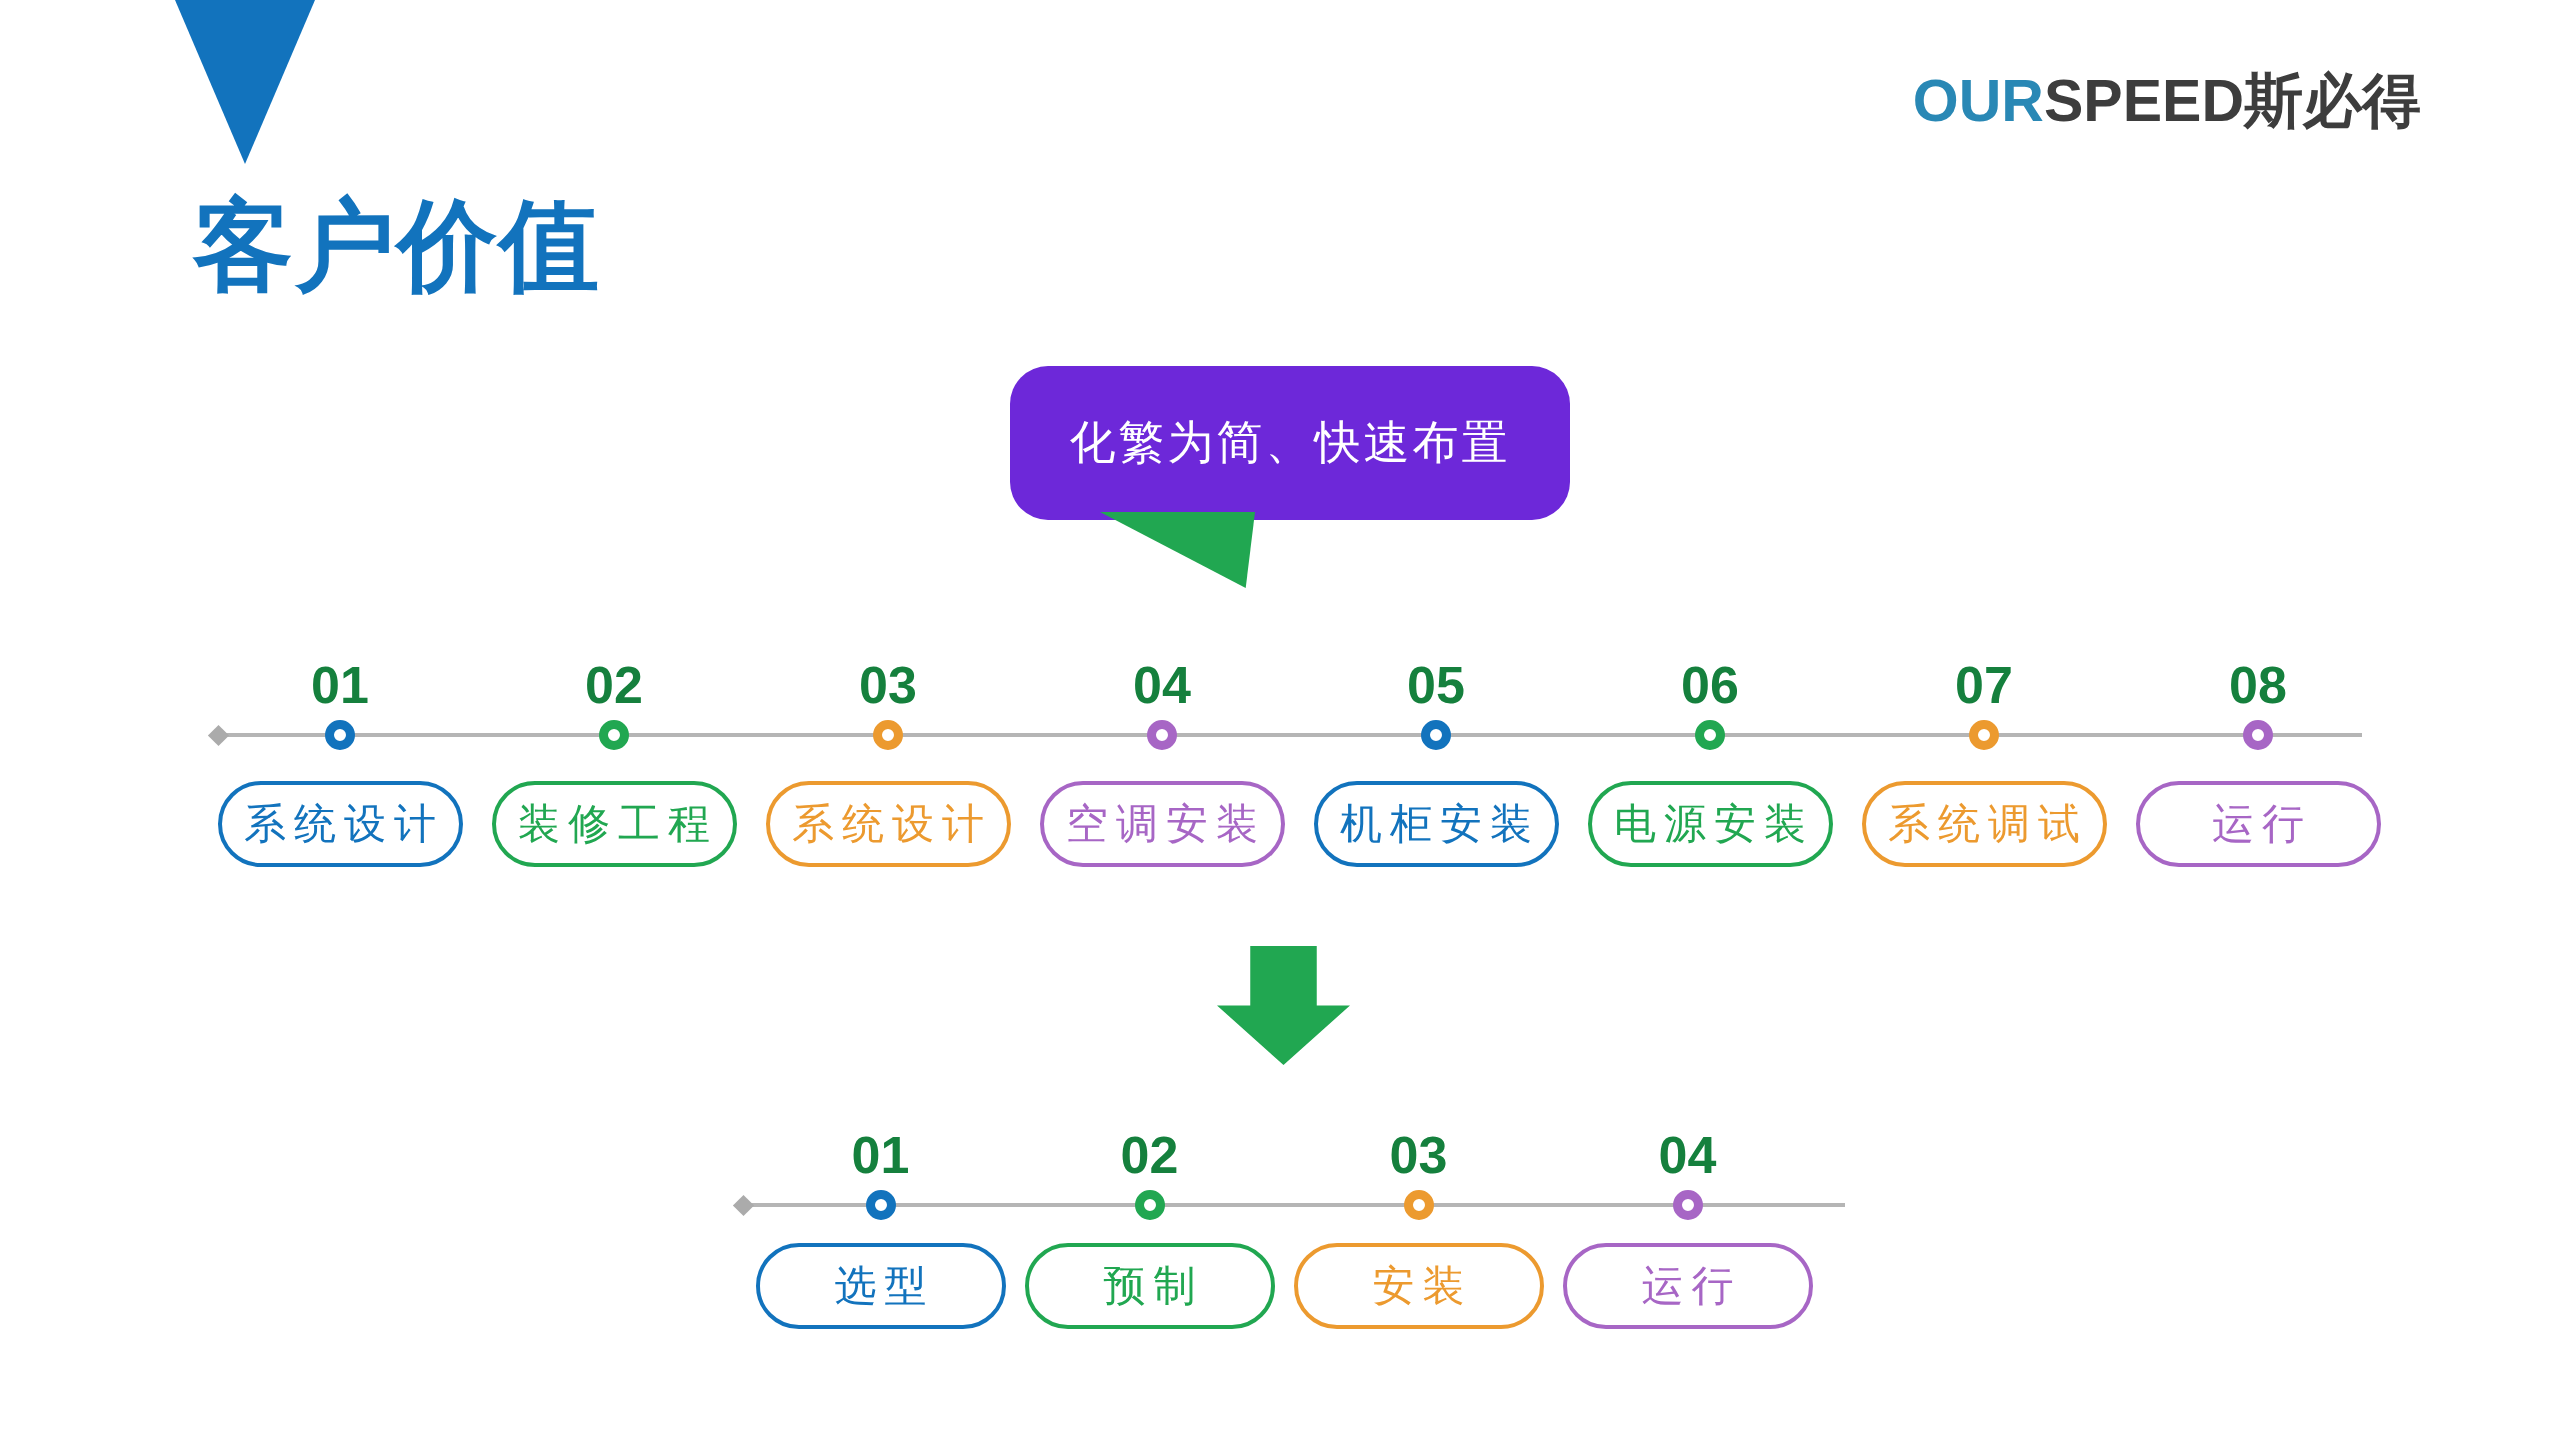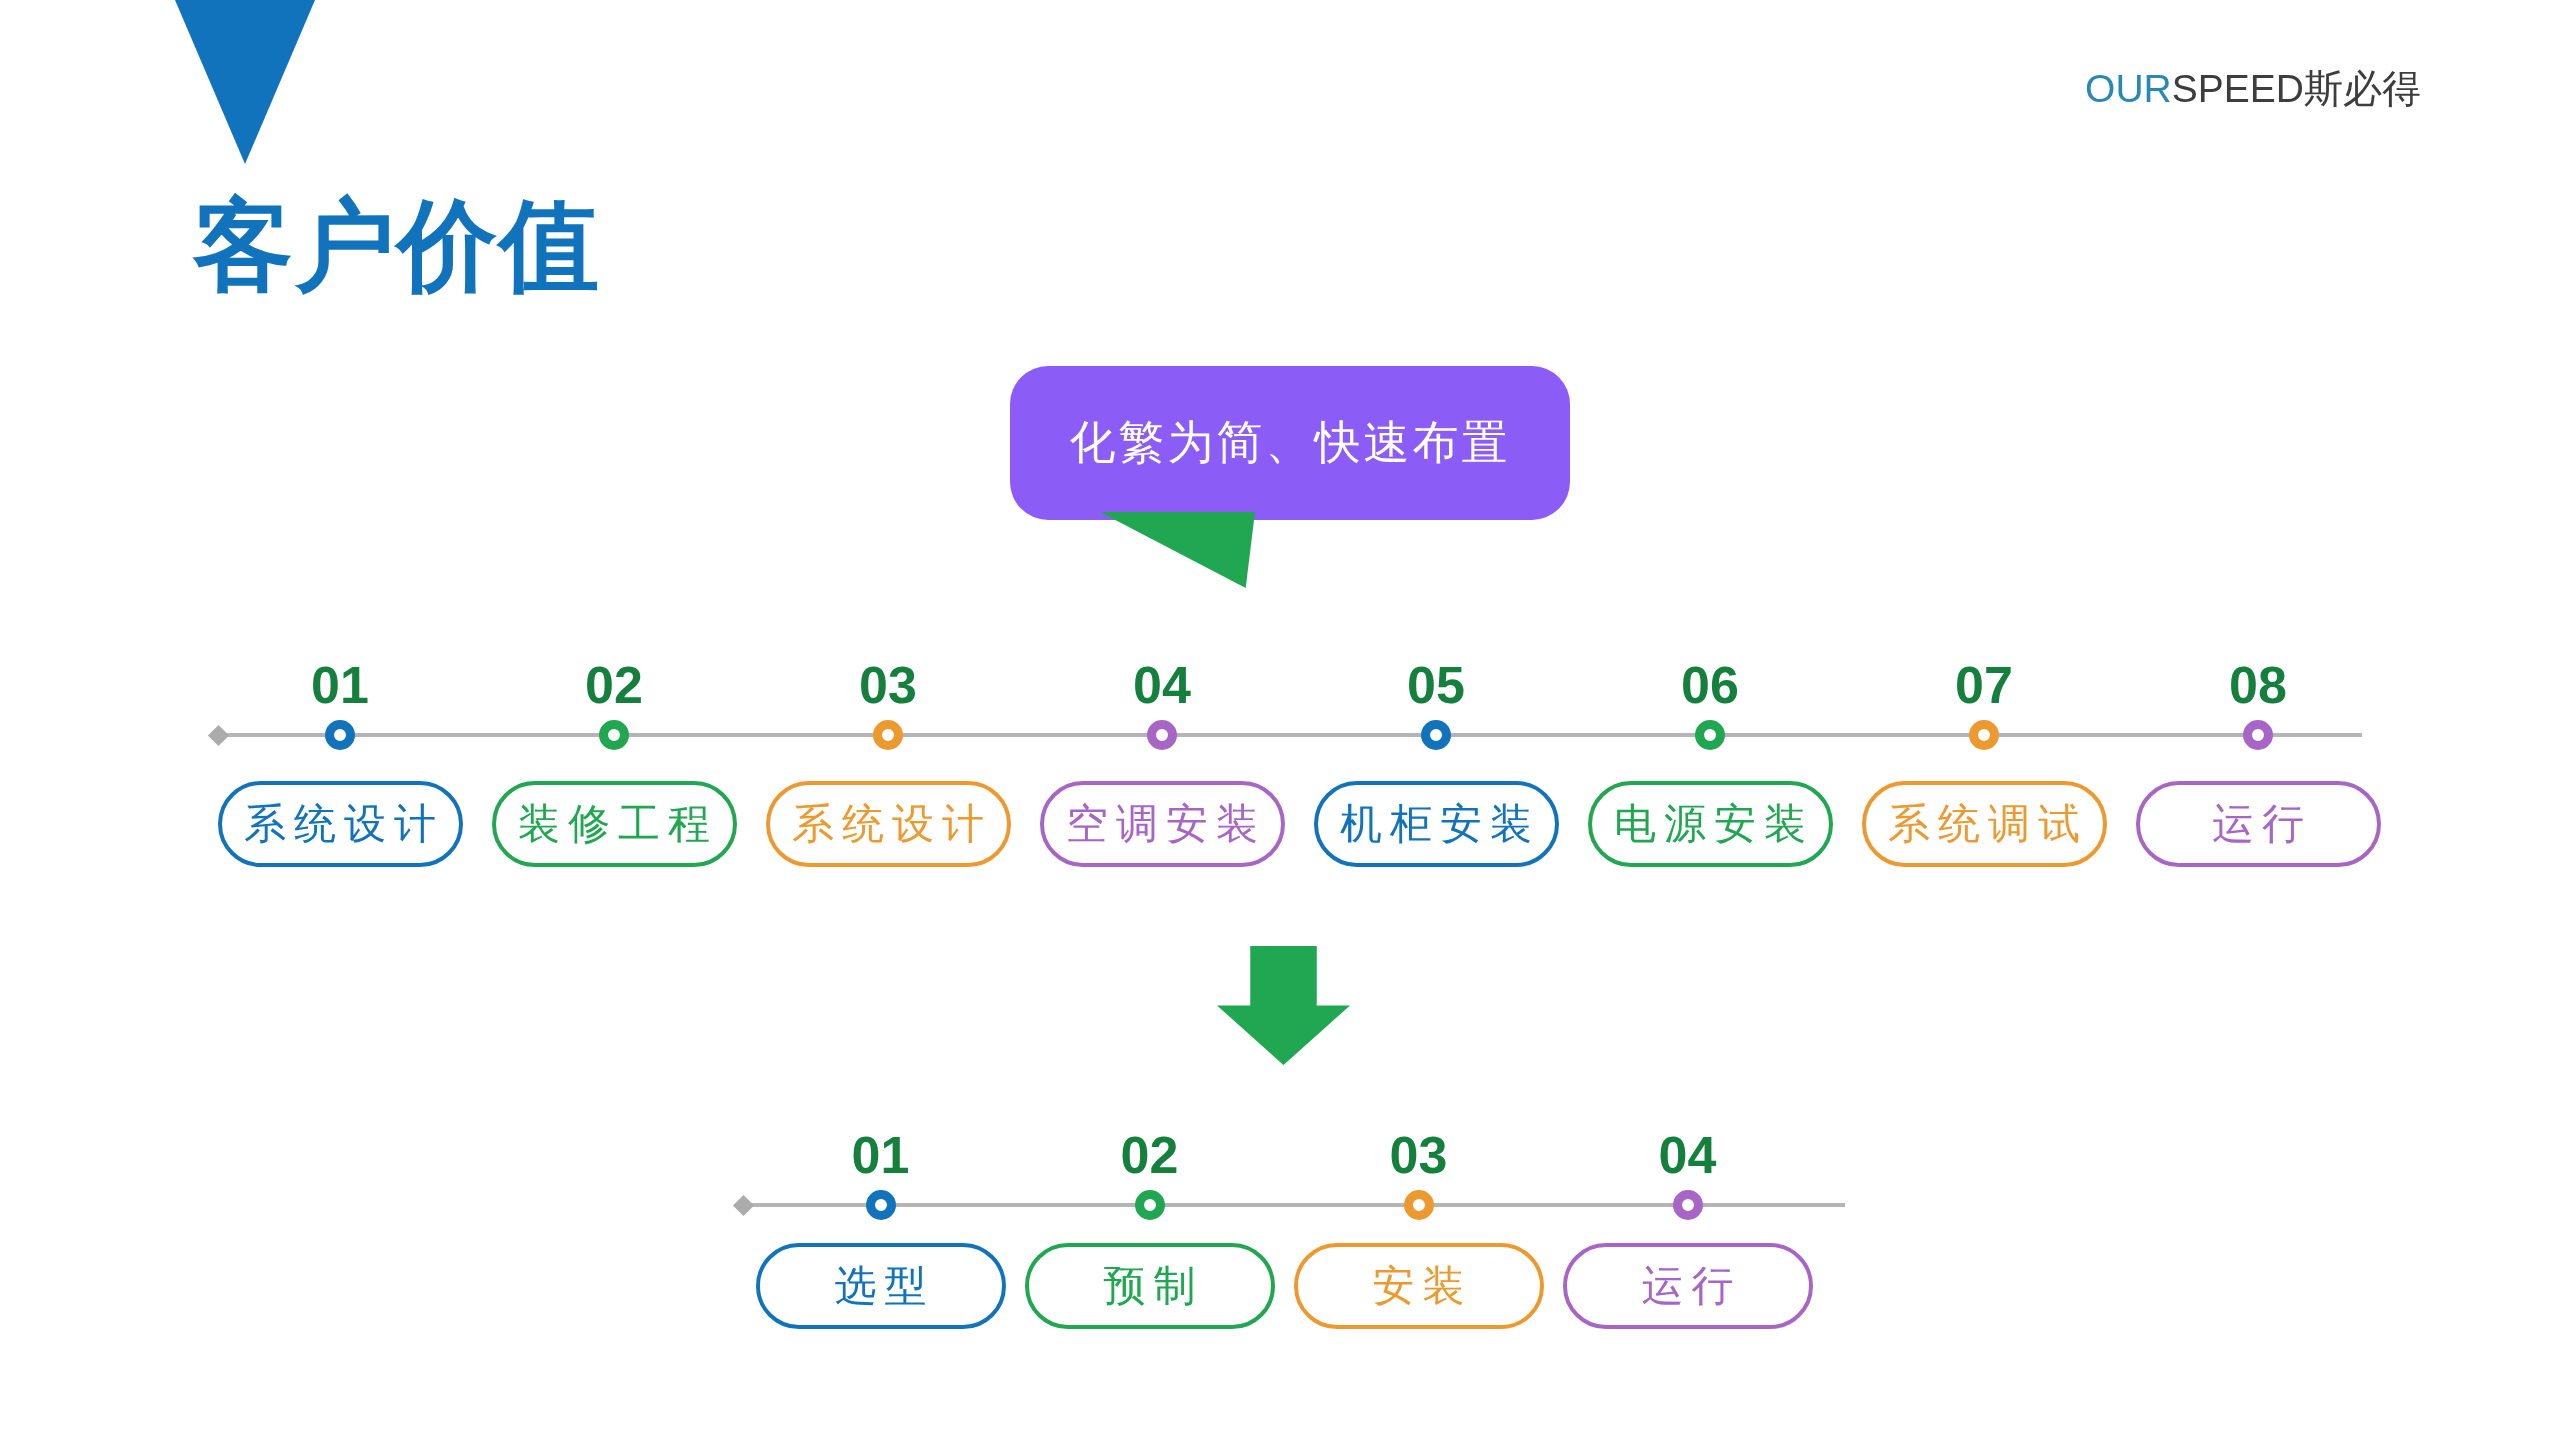--- a/index.html
+++ b/index.html
@@ -9,35 +9,35 @@
   }
 
   
   .brand-triangle {
     position:absolute; left:175px; top:0; width:140px; height:164px;
     background:#1273BD; clip-path:polygon(0 0,100% 0,50% 100%);
   }
 
   
   .logo {
-    position:absolute; top:62px; right:139px; font-size:39px; font-weight:400;
+    position:absolute; top:62px; right:139px; font-size:59px; font-weight:700;
     color:#3D3D3D; letter-spacing:0px; white-space:nowrap;
   }
   .logo .logo-prefix { color:#2988B5; }
 
   
   .page-title {
     position:absolute; left:193px; top:188px; font-size:100px; font-weight:bold;
     color:#1273BD; line-height:1.15; letter-spacing:2px;
   }
 
   
   .callout {
     position:absolute; left:1010px; top:366px; width:560px; height:154px;
-    background:#8b5cf6; border-radius:38px; display:flex; align-items:center;
+    background:#6d28d9; border-radius:38px; display:flex; align-items:center;
     justify-content:center; color:#ffffff; font-size:46px; letter-spacing:3px;
   }
   .callout-tail {
     position:absolute; left:1100px; top:512px; width:155px; height:76px;
     background:#21A751; clip-path:polygon(0 0,100% 0,94% 100%);
   }
 
   
   .timeline { position:absolute; }
   .tl-line { position:absolute; height:4px; background:#B5B5B5; z-index:0; }

